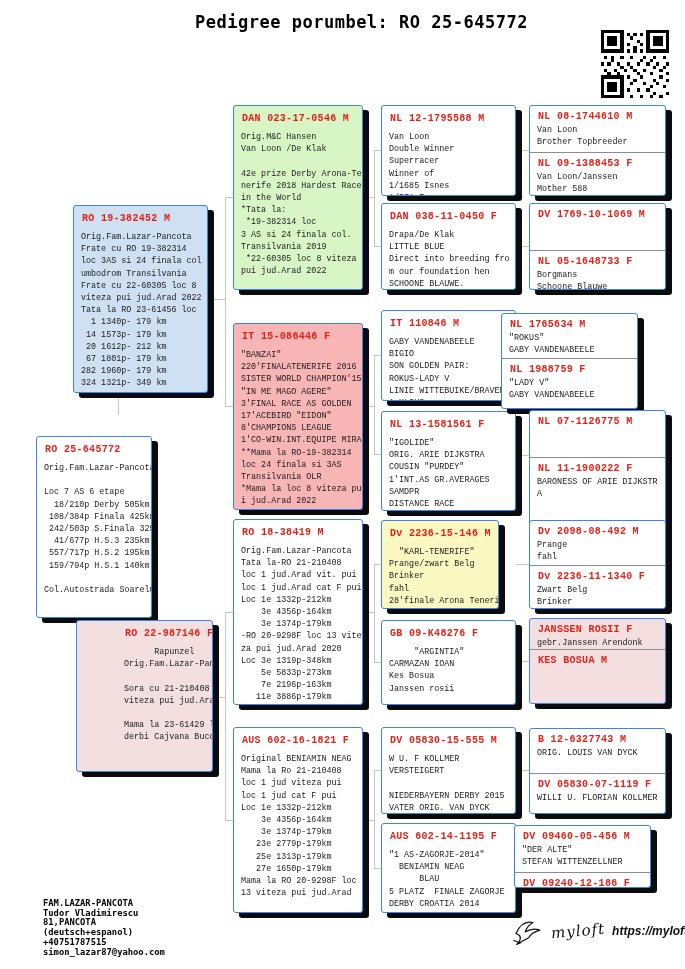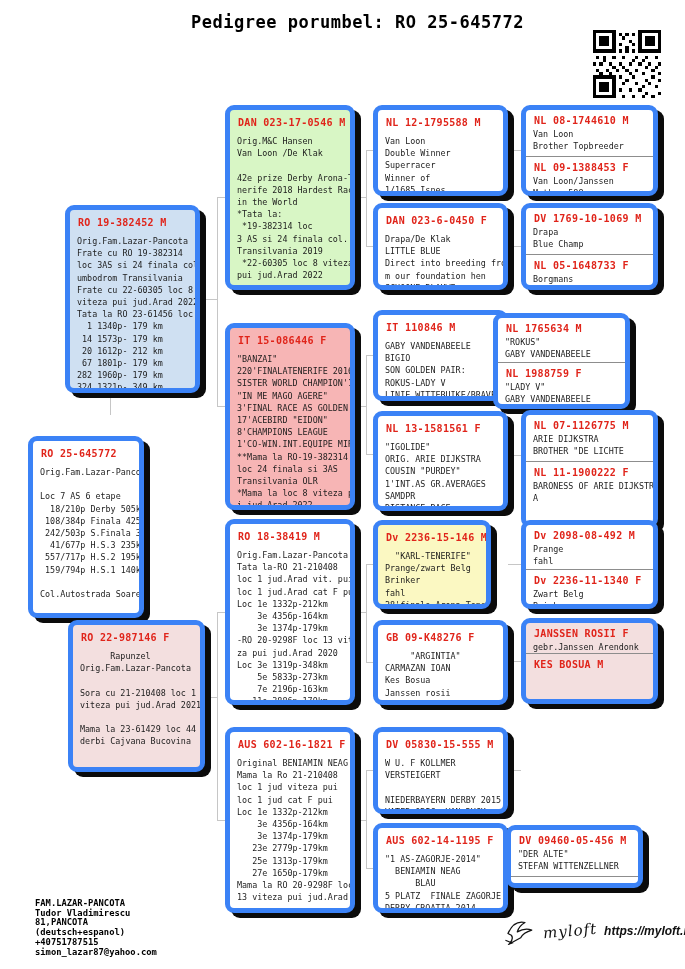--- a/index.html
+++ b/index.html
@@ -1,29 +1,29 @@
 <!DOCTYPE html>
 <html style="--accent-red: #e0241a; --blue: #cfe0f2; --green: #d8f6c5; --salmon: #f7b5b5; --pink: #f3dfdf; --yellow: #fbf8c2;"><head>
 <meta charset="utf-8">
 <style>
   html,body{margin:0;padding:0;background:#ffffff;}
   body{width:685px;height:969px;position:relative;font-family:"DejaVu Sans Mono",monospace;}
-  .page{position:absolute;inset:0;overflow:hidden;}
+  .page{position:absolute;inset:0;overflow:hidden;margin-left:8px;}
   .title{position:absolute;top:12px;left:0;width:100%;box-sizing:border-box;padding-left:30px;
          text-align:center;font-weight:bold;font-size:17px;letter-spacing:.5px;color:#000;margin:0;}
   .qr{position:absolute;left:593px;top:30px;width:68px;height:68px;}
-  .box,.pair{position:absolute;box-sizing:border-box;border:5px solid #3b82f6;border-radius:9px;
-             box-shadow:6px 5px 0 #0b0b0b;background:#fff;overflow:hidden;}
+  .box,.pair{position:absolute;box-sizing:border-box;border:1px solid #3b82f6;border-radius:3px;
+             box-shadow:6px 5px 0 #0b0b0b;background:#fff;overflow:hidden;font-family:Liberation Mono, monospace;}
   .hdr{font-weight:bold;font-size:10px;color:var(--accent-red,#e0241a);padding:7px 8px 0 8px;
        letter-spacing:.3px;white-space:pre;}
   .body{font-size:8.4px;line-height:12.2px;color:#1c1c1c;padding:7px 3px 0 7px;white-space:pre;}
   .bg-blue{background:var(--blue,#cfe0f2);}
   .bg-green{background:var(--green,#d8f6c5);}
   .bg-salmon{background:var(--salmon,#f7b5b5);}
-  .bg-pink{background:var(--pink,#f3dfdf);}
+  .bg-pink{background:var(--pink,#f3dfdf);padding-left:40px;}
   .bg-yellow{background:var(--yellow,#fbf8c2);}
   .pair{padding:0;}
   .phalf{box-sizing:border-box;overflow:hidden;}
   .phalf + .phalf{border-top:1px solid #8d8d8d;}
   .phalf .hdr{padding-top:5px;}
   .phalf .body{padding-top:2px;}
   .conn{position:absolute;background:#c6c6c6;}
   .contact{position:absolute;left:35px;top:899px;font-weight:bold;font-size:8.8px;line-height:9.7px;
            color:#000;}
   .contact .blk{white-space:pre;}
@@ -201,21 +201,21 @@
   <div class="box" style="left:373px;top:105px;width:135px;height:91px">
     <div class="hdr">NL 12-1795588 M</div>
     <div class="body">Van Loon
 Double Winner
 Superracer
 Winner of
 1/1685 Isnes
 1/571 E</div>
   </div>
   <div class="box" style="left:373px;top:203px;width:135px;height:87px">
-    <div class="hdr">DAN 023-6-0450 F</div>
+    <div class="hdr">DAN 038-11-0450 F</div>
     <div class="body">Drapa/De Klak
 LITTLE BLUE
 Direct into breeding fro
 m our foundation hen
 SCHOONE BLAUWE.
 Dam to the WITTE O final</div>
   </div>
   <div class="box" style="left:373px;top:310px;width:135px;height:91px">
     <div class="hdr">IT 110846 M</div>
     <div class="body">GABY VANDENABEELE
@@ -278,22 +278,20 @@
     <div class="phalf">
       <div class="hdr">NL 09-1388453 F</div>
       <div class="body">Van Loon/Janssen
 Mother 588</div>
     </div>
   </div>
 
   <div class="pair" style="left:521px;top:203px;width:137px;height:87px">
     <div class="phalf" style="height:46px">
       <div class="hdr">DV 1769-10-1069 M</div>
-      <div class="body">Drapa
-Blue Champ</div>
     </div>
     <div class="phalf">
       <div class="hdr">NL 05-1648733 F</div>
       <div class="body">Borgmans
 Schoone Blauwe</div>
     </div>
   </div>
 
   <div class="pair" style="left:493px;top:313px;width:137px;height:96px">
     <div class="phalf" style="height:44px">
@@ -304,22 +302,20 @@
     <div class="phalf">
       <div class="hdr">NL 1988759 F</div>
       <div class="body">"LADY V"
 GABY VANDENABEELE</div>
     </div>
   </div>
 
   <div class="pair" style="left:521px;top:410px;width:137px;height:118px">
     <div class="phalf" style="height:46px">
       <div class="hdr">NL 07-1126775 M</div>
-      <div class="body">ARIE DIJKSTRA
-BROTHER "DE LICHTE</div>
     </div>
     <div class="phalf">
       <div class="hdr">NL 11-1900222 F</div>
       <div class="body">BARONESS OF ARIE DIJKSTR
 A</div>
     </div>
   </div>
 
   <div class="pair" style="left:521px;top:520px;width:137px;height:89px">
     <div class="phalf" style="height:44px">
@@ -338,20 +334,30 @@
     <div class="phalf">
       <div class="hdr">JANSSEN ROSII F</div>
       <div class="body">gebr.Janssen Arendonk</div>
     </div>
     <div class="phalf" style="height:44px">
       <div class="hdr">KES BOSUA M</div>
       <div class="body"></div>
     </div>
   </div>
 
+  <div class="pair" style="left:521px;top:728px;width:137px;height:86px">
+    <div class="phalf" style="height:44px">
+      <div class="hdr">B 12-6327743 M</div>
+      <div class="body">ORIG. LOUIS VAN DYCK</div>
+    </div>
+    <div class="phalf">
+      <div class="hdr">DV 05830-07-1119 F</div>
+      <div class="body">WILLI U. FLORIAN KOLLMER</div>
+    </div>
+  </div>
 
   <div class="pair" style="left:506px;top:825px;width:137px;height:63px">
     <div class="phalf" style="height:46px">
       <div class="hdr">DV 09460-05-456 M</div>
       <div class="body">"DER ALTE"
 STEFAN WITTENZELLNER</div>
     </div>
     <div class="phalf">
       <div class="hdr">DV 09240-12-186 F</div>
       <div class="body">-FRIESECKE ULRICH-

